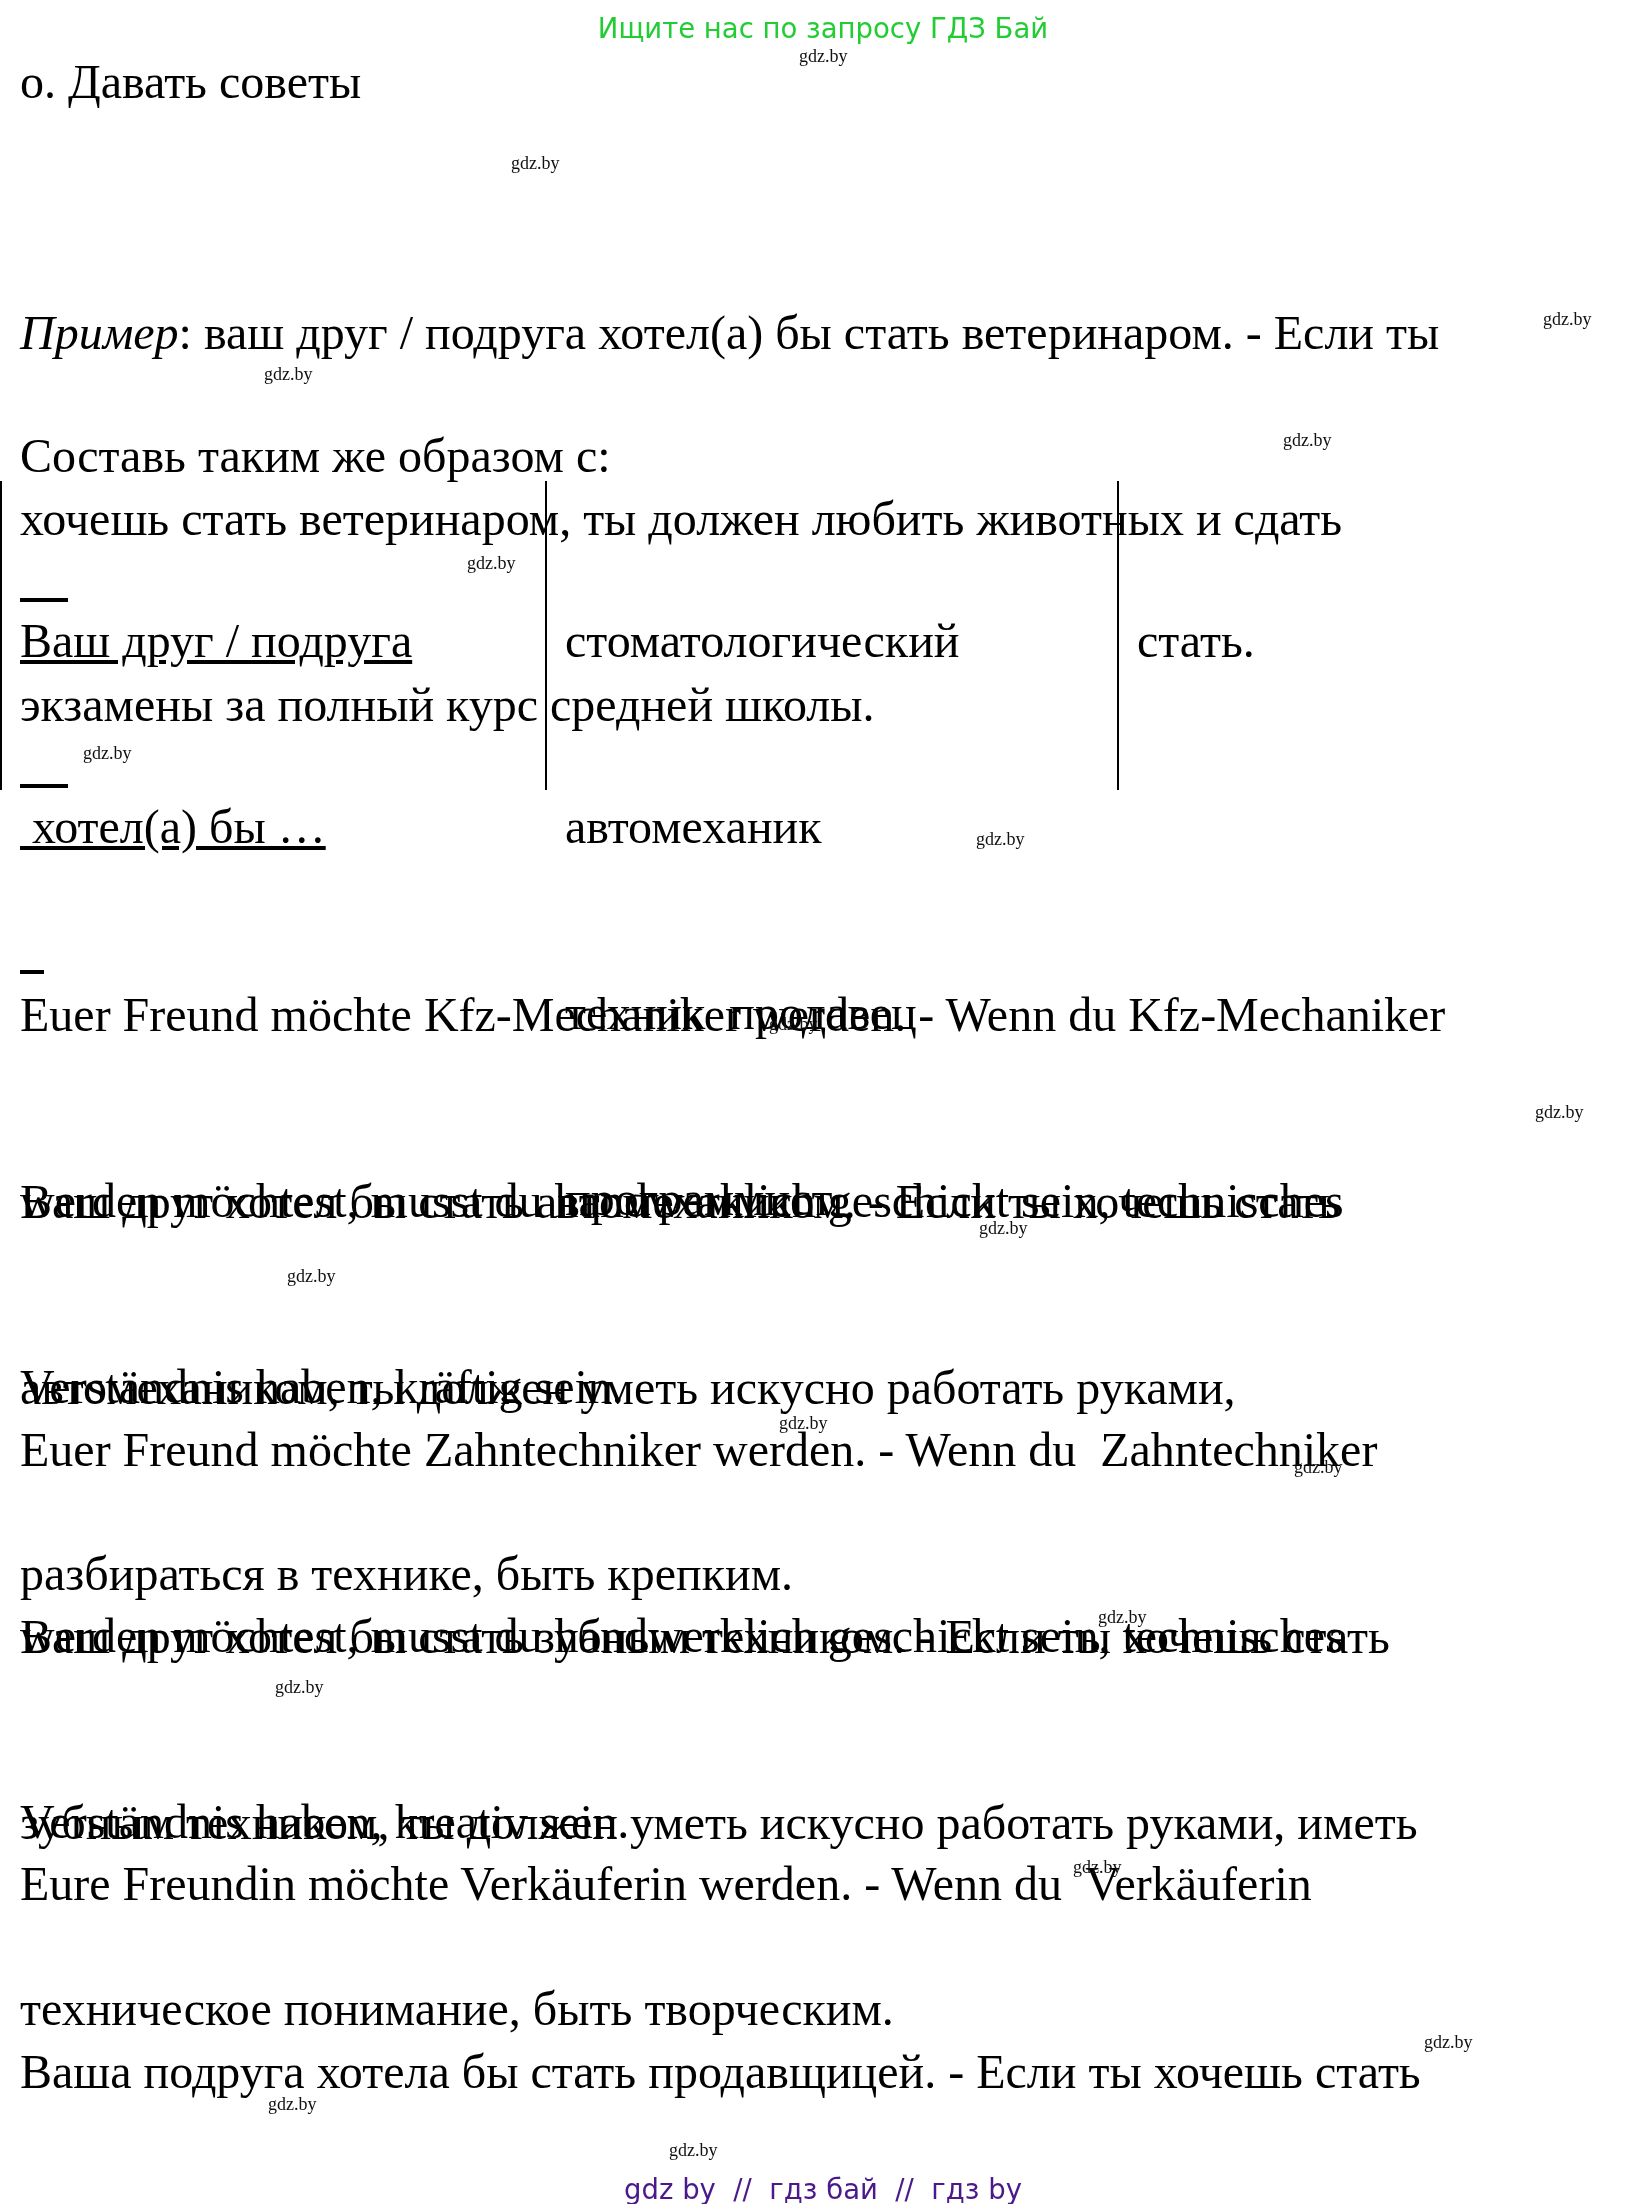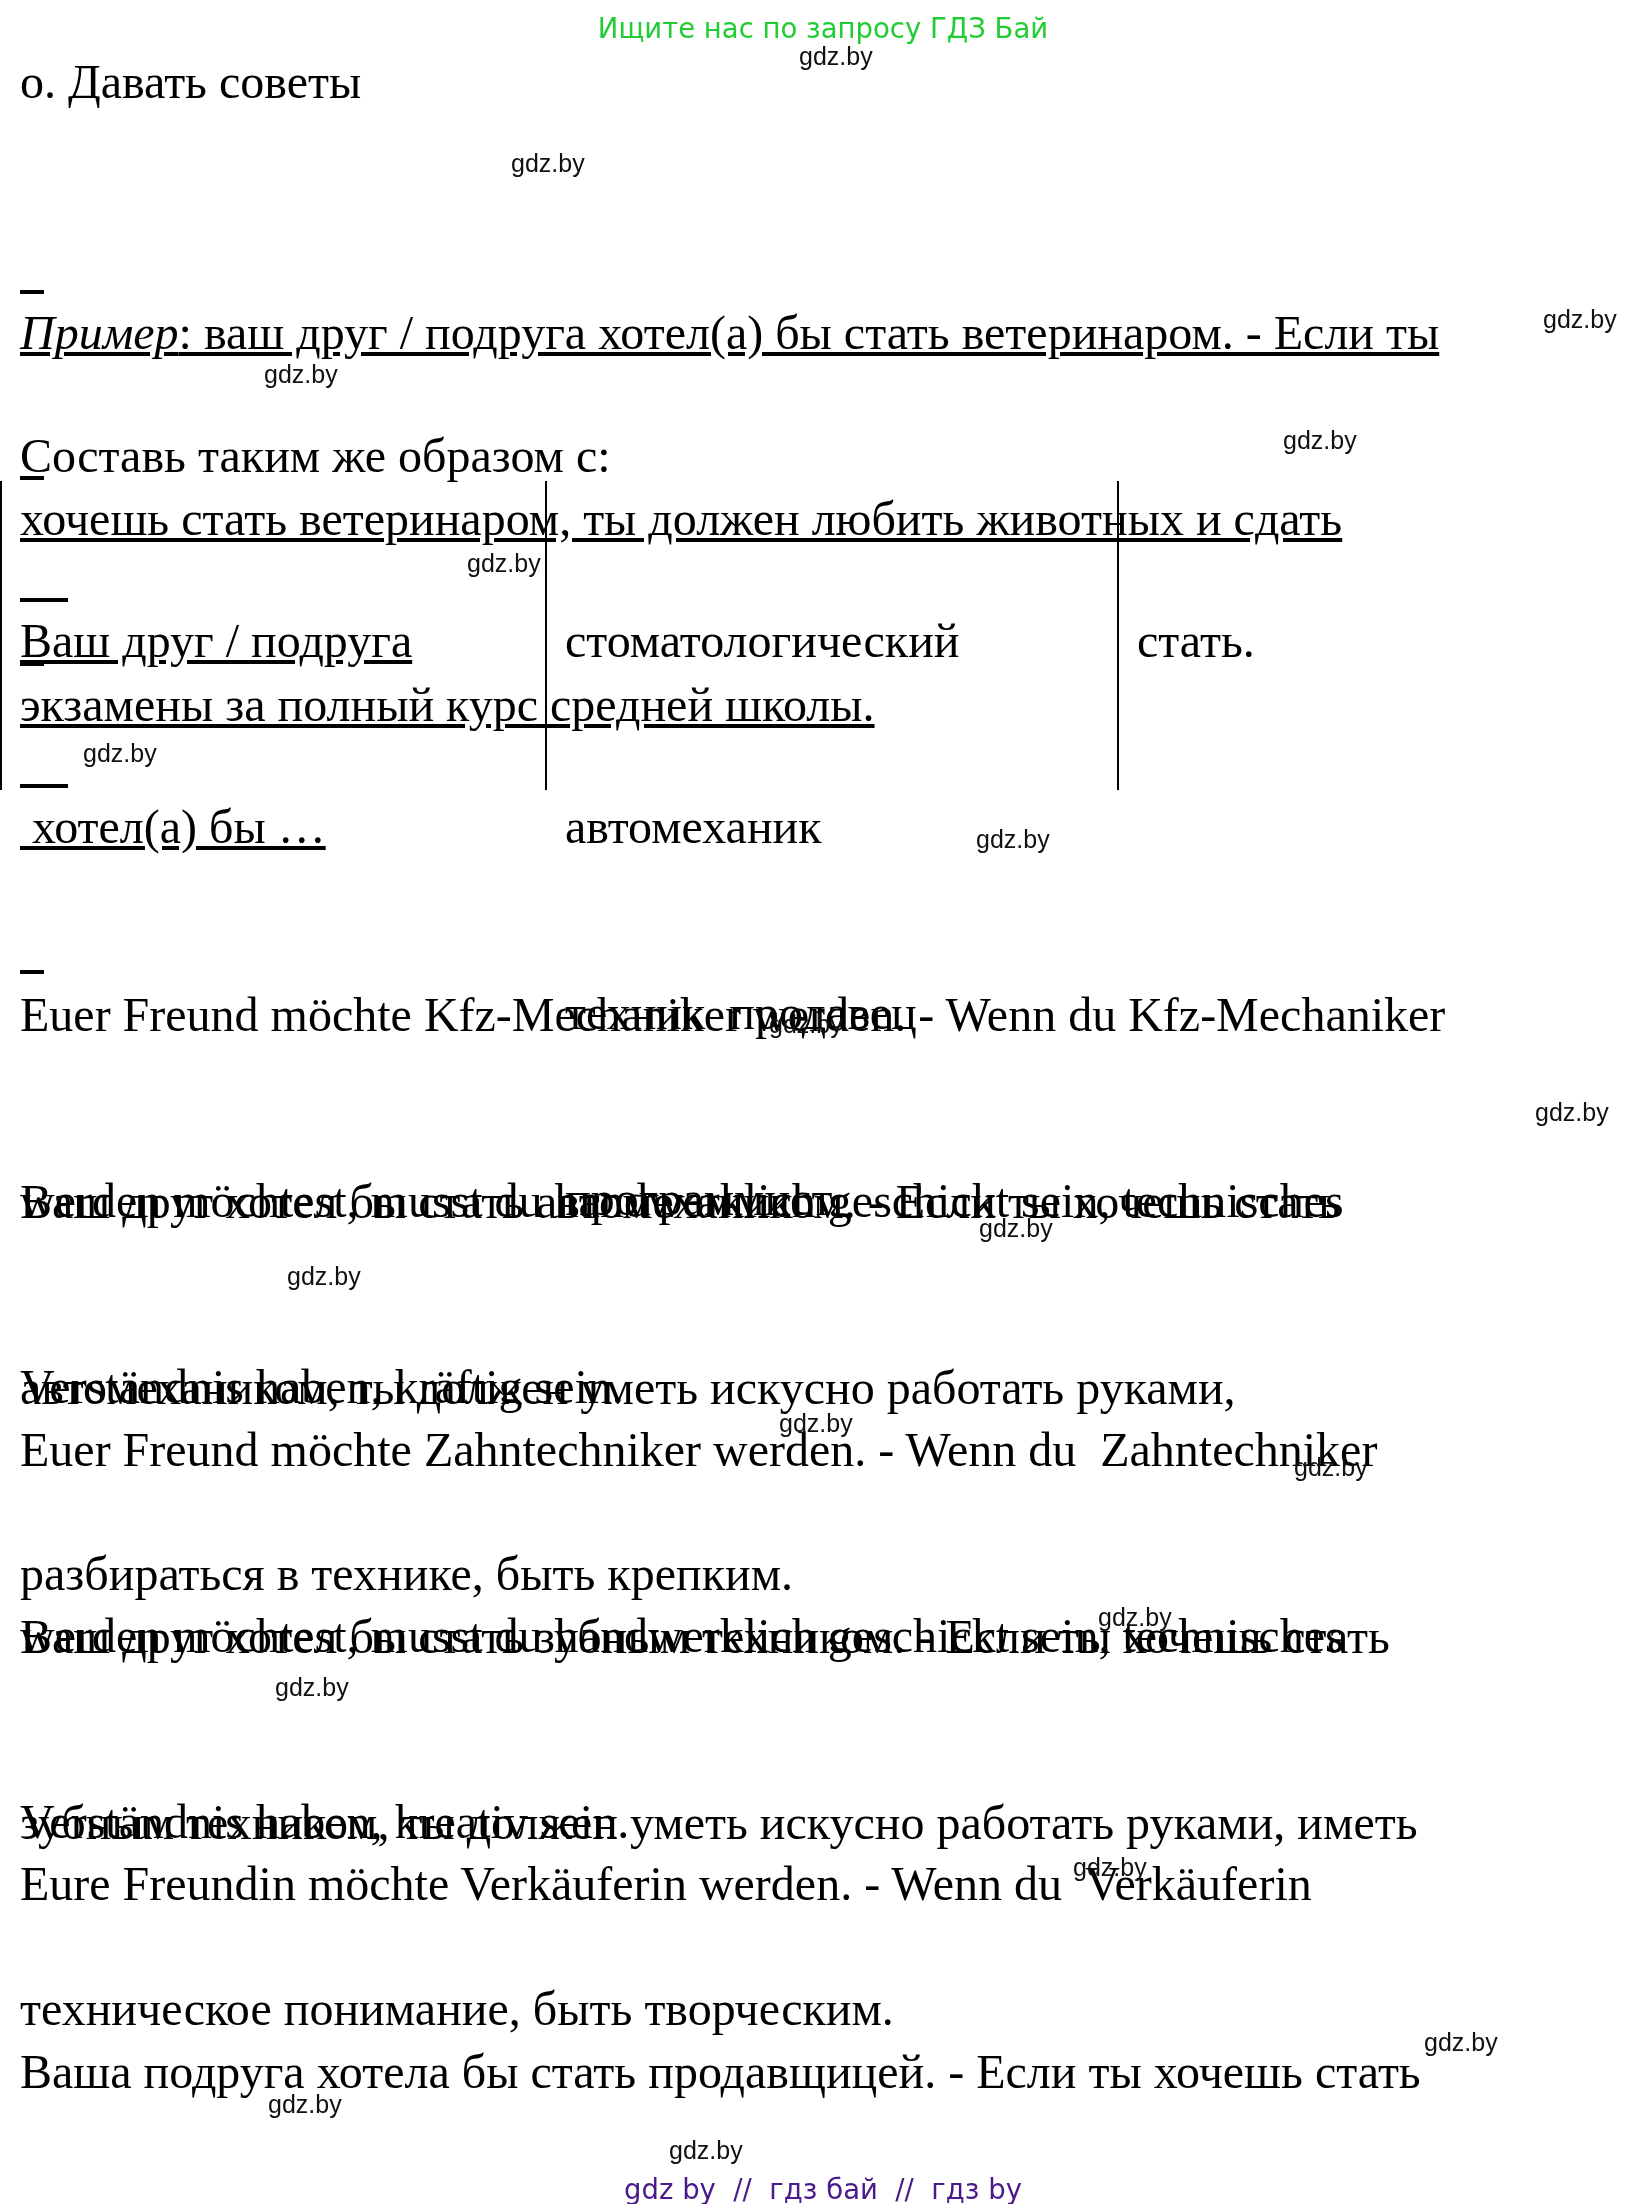--- a/index.html
+++ b/index.html
@@ -1,34 +1,34 @@
 <!DOCTYPE html>
 <html style="font-size:14.7px"><head>
 <meta charset="utf-8">
 <style>
   html, body { margin:0; padding:0; background:#ffffff; }
   body { width:1646px; height:2205px; position:relative; overflow:hidden; }
   .serif { font-family: "Liberation Serif", "DejaVu Serif", serif; color:#000; font-size:48px; line-height:62px; }
   .block { position:absolute; left:20px; white-space:pre; }
   .line { display:block; height:62px; }
-  .wm { position:absolute; font-family:Liberation Sans, sans-serif; font-size:25px; color:#111; line-height:29px; white-space:nowrap; }
+  .wm { position:absolute; font-family:Liberation Serif, serif; font-size:18px; color:#111; line-height:29px; white-space:nowrap; }
   .top-banner { position:absolute; top:0; left:0; width:1646px; text-align:center; font-family:"DejaVu Sans","Liberation Sans",sans-serif; font-size:27.5px; line-height:33px; color:#22cc33;margin-top:12px; }
   .footer { position:absolute; top:2173px; left:0; width:1646px; text-align:center; font-family:"DejaVu Sans","Liberation Sans",sans-serif; font-size:27.5px; line-height:33px; color:#4b1a8a; white-space:pre; }
   .italic { font-style:italic; }
   .vline { position:absolute; width:1.8px; background:#000; }
   .cell { position:absolute; white-space:pre; }
 </style>
 </head>
 <body>
 
 <div class="top-banner">Ищите нас по запросу ГДЗ Бай</div>
 
 <div class="serif block" style="top:51px;">o. Давать советы</div>
 
-<div class="serif block" style="top:178px;text-decoration:underline;">
+<div class="serif block" style="top:178px;">
   <span class="line"><span class="italic">Пример</span><span>: ваш друг / подруга хотел(а) бы стать ветеринаром. - Если ты</span></span>
   <span class="line">хочешь стать ветеринаром, ты должен любить животных и сдать</span>
   <span class="line">экзамены за полный курс средней школы.</span>
 </div>
 
 <div class="serif block" style="top:425px;">Составь таким же образом с:</div>
 
 <div>
   <div class="vline" style="left:0px; top:481px; height:309px;"></div>
   <div class="vline" style="left:545px; top:481px; height:309px;"></div>

